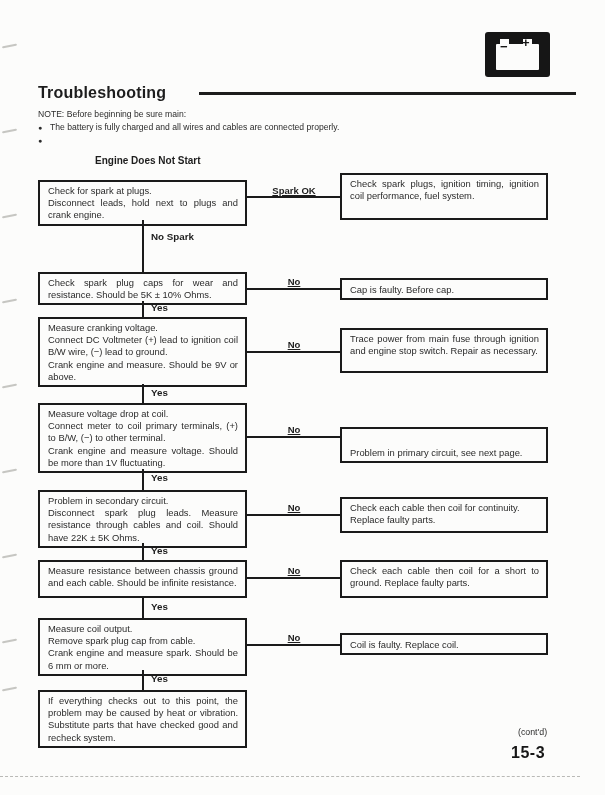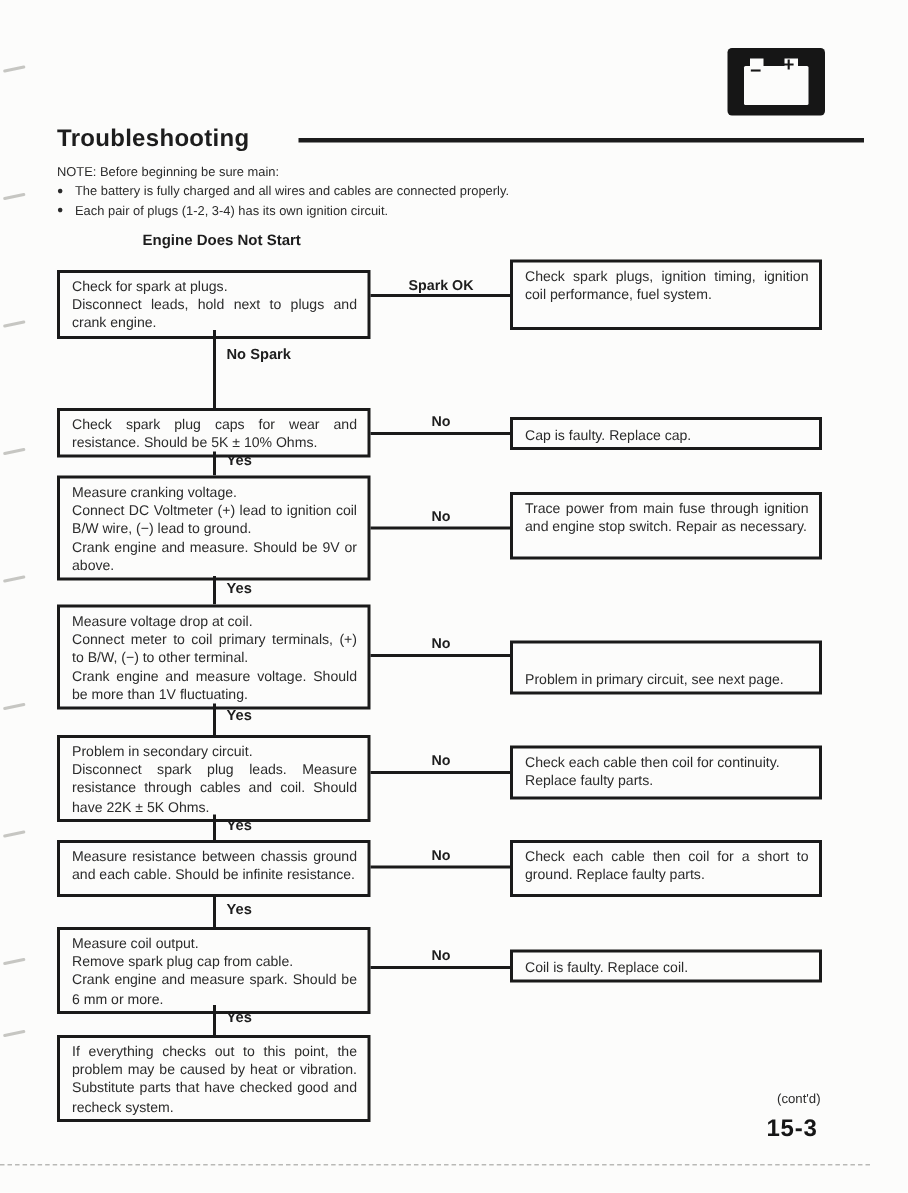--- a/index.html
+++ b/index.html
@@ -56,21 +56,21 @@
     position:absolute; border:2px solid #1a1a1a; background:#fcfcfb;
     font-size:9.4px; line-height:12.2px; color:#2b2b2b;
     padding:3px 7px 2px 8px; white-space:pre-line; text-align:justify;
   }
   .lbox { left:38px; width:209px; }
   .rbox { left:340px; width:208px; }
   .hline { position:absolute; left:247px; width:93px; height:2px; background:#1a1a1a; }
   .vline { position:absolute; left:142px; width:2px; background:#1a1a1a; }
   .branch-label {
     position:absolute; left:252px; width:84px; text-align:center;
-    font-size:9.5px; font-weight:bold; color:#1d1d1d;
+    font-size:9.5px; font-weight:bold; color:#1d1d1d;text-decoration:underline;
   }
   .down-label {
     position:absolute; left:151px; font-size:9.8px; font-weight:bold; color:#1d1d1d;
   }
   
   .contd { position:absolute; left:518px; top:727px; font-size:8.8px; color:#2b2b2b; }
   .pageno { position:absolute; left:511px; top:744px; font-size:16px; font-weight:bold; color:#161616; letter-spacing:.5px; }
   .bottom-rule {
     position:absolute; left:0px; top:776px; width:580px; height:0;
     border-top:1.5px dashed #a9a9a6; opacity:.8;
@@ -104,38 +104,37 @@
   <div class="title-rule"></div>
 
   <div class="note">
     <div>NOTE: Before beginning be sure main:</div>
     <div class="bullet-line">
       <span class="b">●</span>
       <span>The battery is fully charged and all wires and cables are connected properly.</span>
     </div>
     <div class="bullet-line">
       <span class="b">●</span>
-      <span>Each pair of plugs (1-2, 3-4) has its own ignition circuit.</span>
     </div>
   </div>
 
   <div class="flow-title">Engine Does Not Start</div>
 
   <div class="box lbox" style="top:180px; min-height:40px">Check for spark at plugs.
 Disconnect leads, hold next to plugs and crank engine.</div>
   <div class="hline" style="top:196px"></div>
   <div class="branch-label" style="top:185px">Spark OK</div>
   <div class="box rbox" style="top:173px; min-height:47px">Check spark plugs, ignition timing, ignition coil performance, fuel system.</div>
   <div class="vline" style="top:220px; height:52px"></div>
   <div class="down-label" style="top:231px">No Spark</div>
 
   <div class="box lbox" style="top:272px; min-height:29px">Check spark plug caps for wear and resistance. Should be 5K ± 10% Ohms.</div>
   <div class="hline" style="top:288px"></div>
   <div class="branch-label" style="top:276px">No</div>
-  <div class="box rbox" style="top:278px; min-height:21px; padding-top:4px">Cap is faulty. Replace cap.</div>
+  <div class="box rbox" style="top:278px; min-height:21px; padding-top:4px">Cap is faulty. Before cap.</div>
   <div class="vline" style="top:301px; height:16px"></div>
   <div class="down-label" style="top:302px">Yes</div>
 
   <div class="box lbox" style="top:317px; min-height:67px">Measure cranking voltage.
 Connect DC Voltmeter (+) lead to ignition coil B/W wire, (−) lead to ground.
 Crank engine and measure. Should be 9V or above.</div>
   <div class="hline" style="top:351px"></div>
   <div class="branch-label" style="top:339px">No</div>
   <div class="box rbox" style="top:328px; min-height:45px">Trace power from main fuse through ignition and engine stop switch. Repair as necessary.</div>
   <div class="vline" style="top:384px; height:19px"></div>

